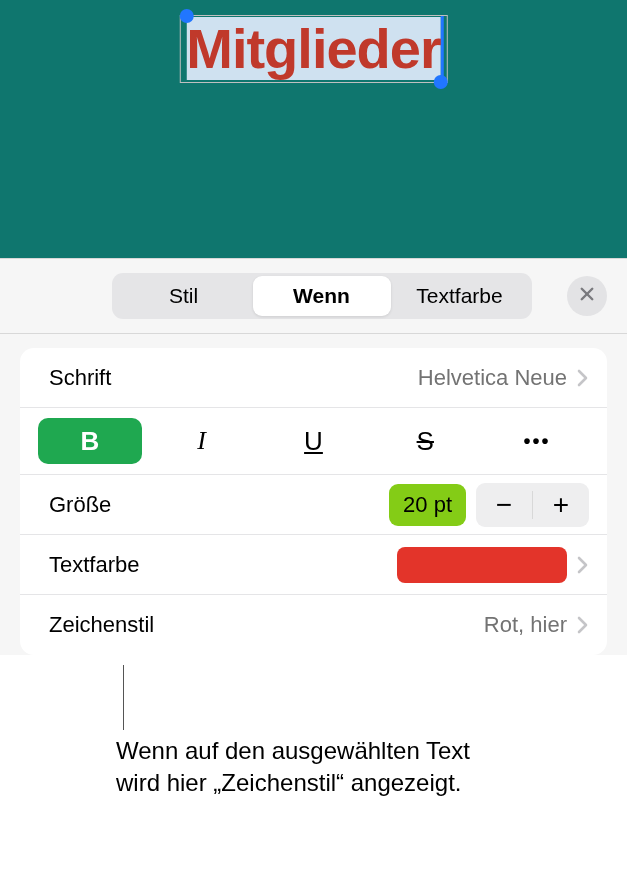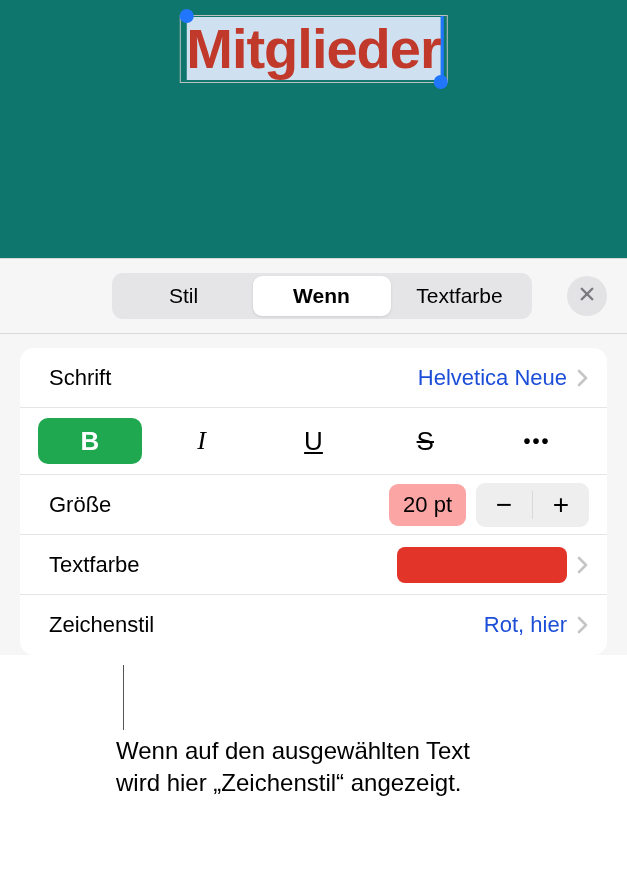--- a/index.html
+++ b/index.html
@@ -114,21 +114,21 @@
       display: flex;
       align-items: center;
       padding: 0 18px;
       min-height: 60px;
       border-bottom: 1px solid #e5e5e7;
       font-size: 22px;
       color: #000;
     }
     .row:last-child { border-bottom: none; align-items: center; }
     .row-label { flex: 1; margin-left: 11px; }
-    .row-value { color: #1d4ed8; font-size: 22px; }
+    .row-value { color: #737373; font-size: 22px; }
     .chevron {
       color: #c5c5c8;
       margin-left: 10px;
     }
     .chevron svg { display: block; }
 
     
     .style-row {
       display: flex;
       align-items: center;
@@ -152,21 +152,21 @@
       color: #fff;
       font-weight: 700;
     }
     .style-btn.italic { font-style: italic; font-family: Georgia, serif; }
     .style-btn.underline { text-decoration: underline; }
     .style-btn.strike { text-decoration: line-through; }
     .style-btn.more { font-weight: 800; letter-spacing: 2px; font-size: 20px;}
 
     
     .size-value {
-      background: #fca5a5;
+      background: #84cc16;
       border-radius: 9px;
       padding: 8px 14px;
       font-size: 22px;
       color: #000;
       margin-right: 10px;
     }
     .stepper {
       display: flex;
       background: #eeeeef;
       border-radius: 9px;

